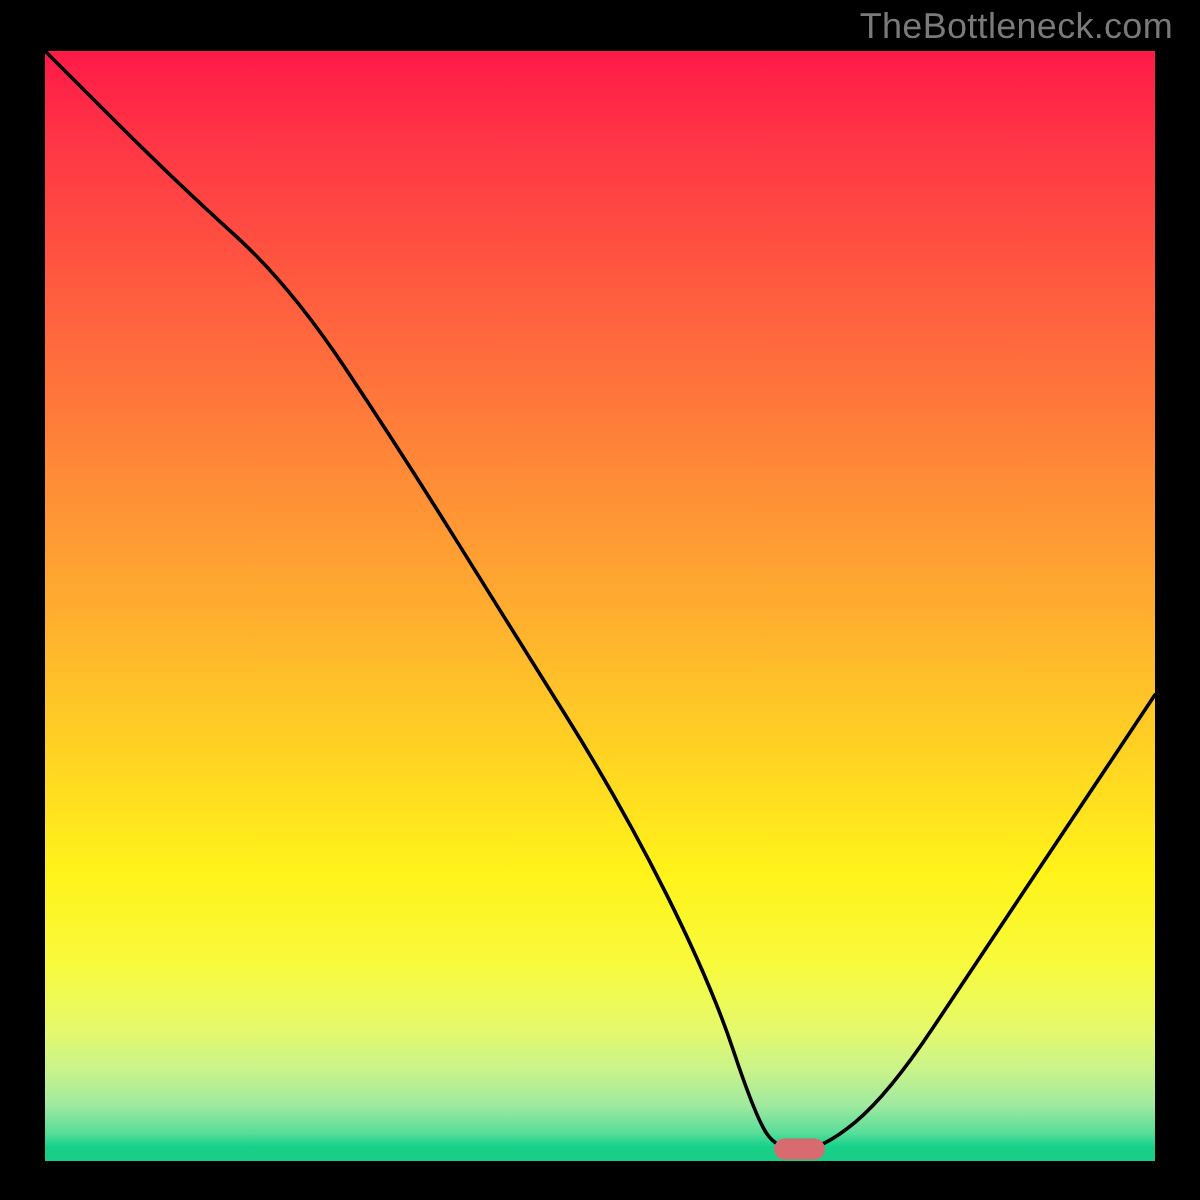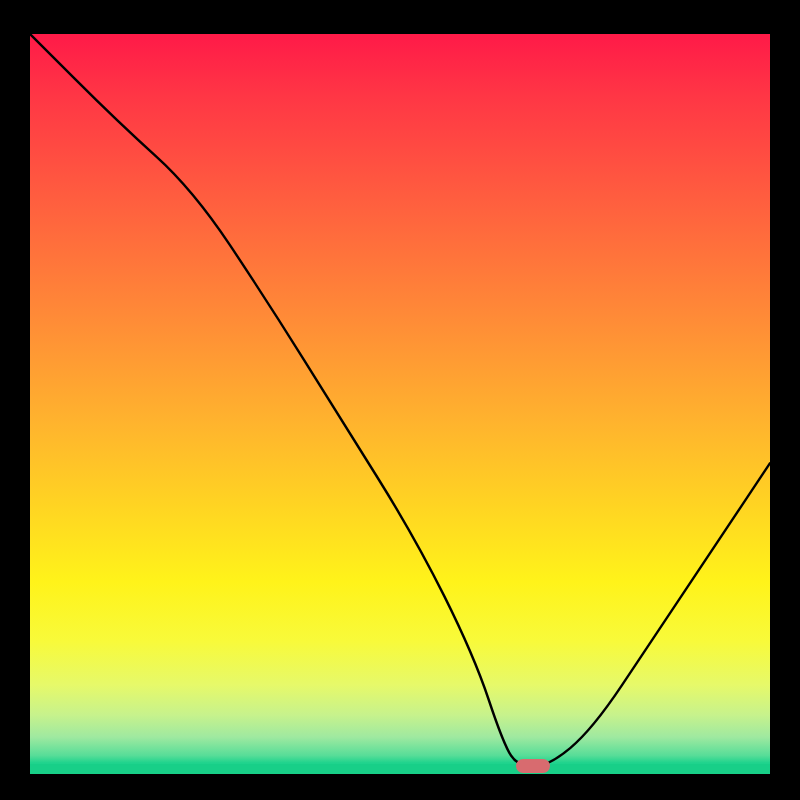--- a/index.html
+++ b/index.html
@@ -77,20 +77,21 @@
     border-radius: 7px;
     background: #d86b6f;
     bottom: 1px;
     transform: translate(-50%, 0);
   }
 </style>
 </head>
 <body>
 
 <div class="outer">
+  <div class="watermark">TheBottleneck.com</div>
 
   <div class="plot">
     <div class="gradient"></div>
     <div class="green-bar"></div>
 
     <svg class="curve-svg" viewBox="0 0 740 740" preserveAspectRatio="none">
       <path id="curve-path" fill="none" stroke="#000" stroke-width="2.4" stroke-linejoin="round" stroke-linecap="round" d="M 0 0 Q 0 0 44.4 44.39999999999998 Q 88.8 88.79999999999995 125.80000000000001 122.09999999999997 Q 162.8 155.39999999999998 199.8 210.89999999999998 Q 236.8 266.4 273.8 325.6 Q 310.8 384.8 347.8 444 Q 384.8 503.2 414.4 562.4 Q 444 621.6 458.8 666 Q 473.6 710.4 481 721.5 Q 488.40000000000003 732.6 503.20000000000005 732.6 Q 518 732.6 540.2 714.1 Q 562.4 695.6 592 651.2 Q 621.6 606.8 651.2 562.4 Q 680.8000000000001 518 710.4000000000001 473.6 T 740 429.2"></path>
     </svg>
 
     <div id="marker" class="marker" style="left: 503.2px;"></div>

